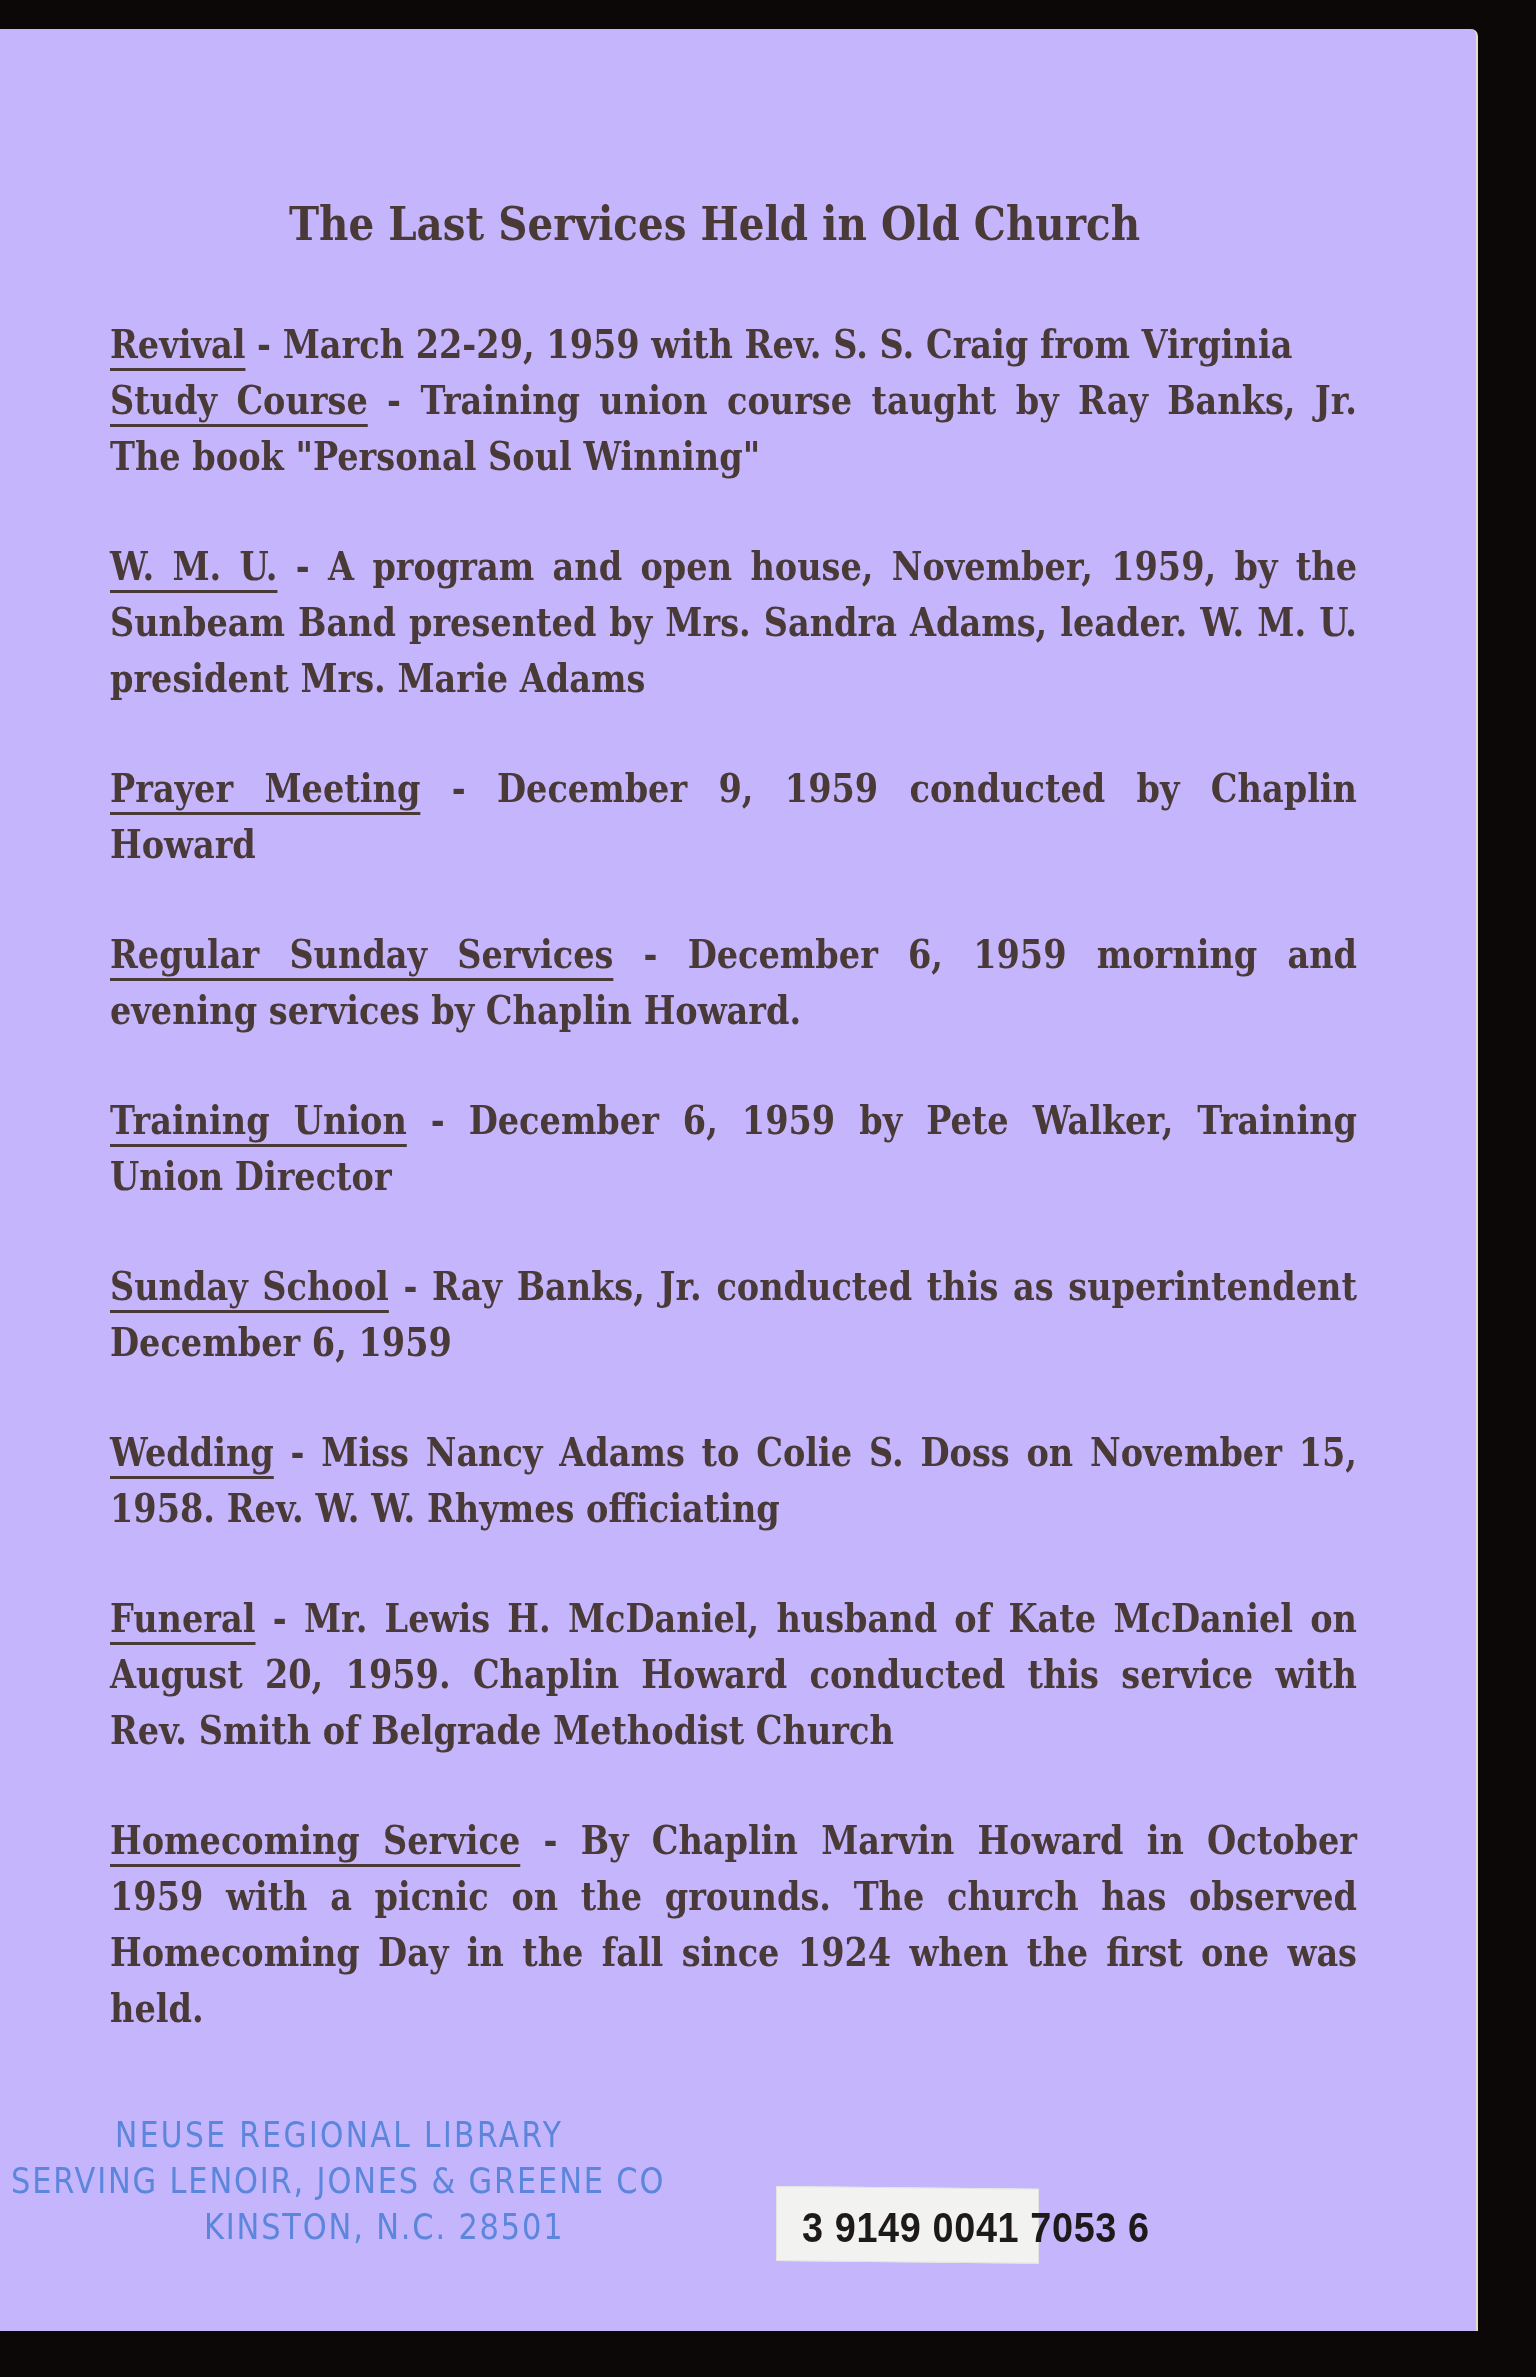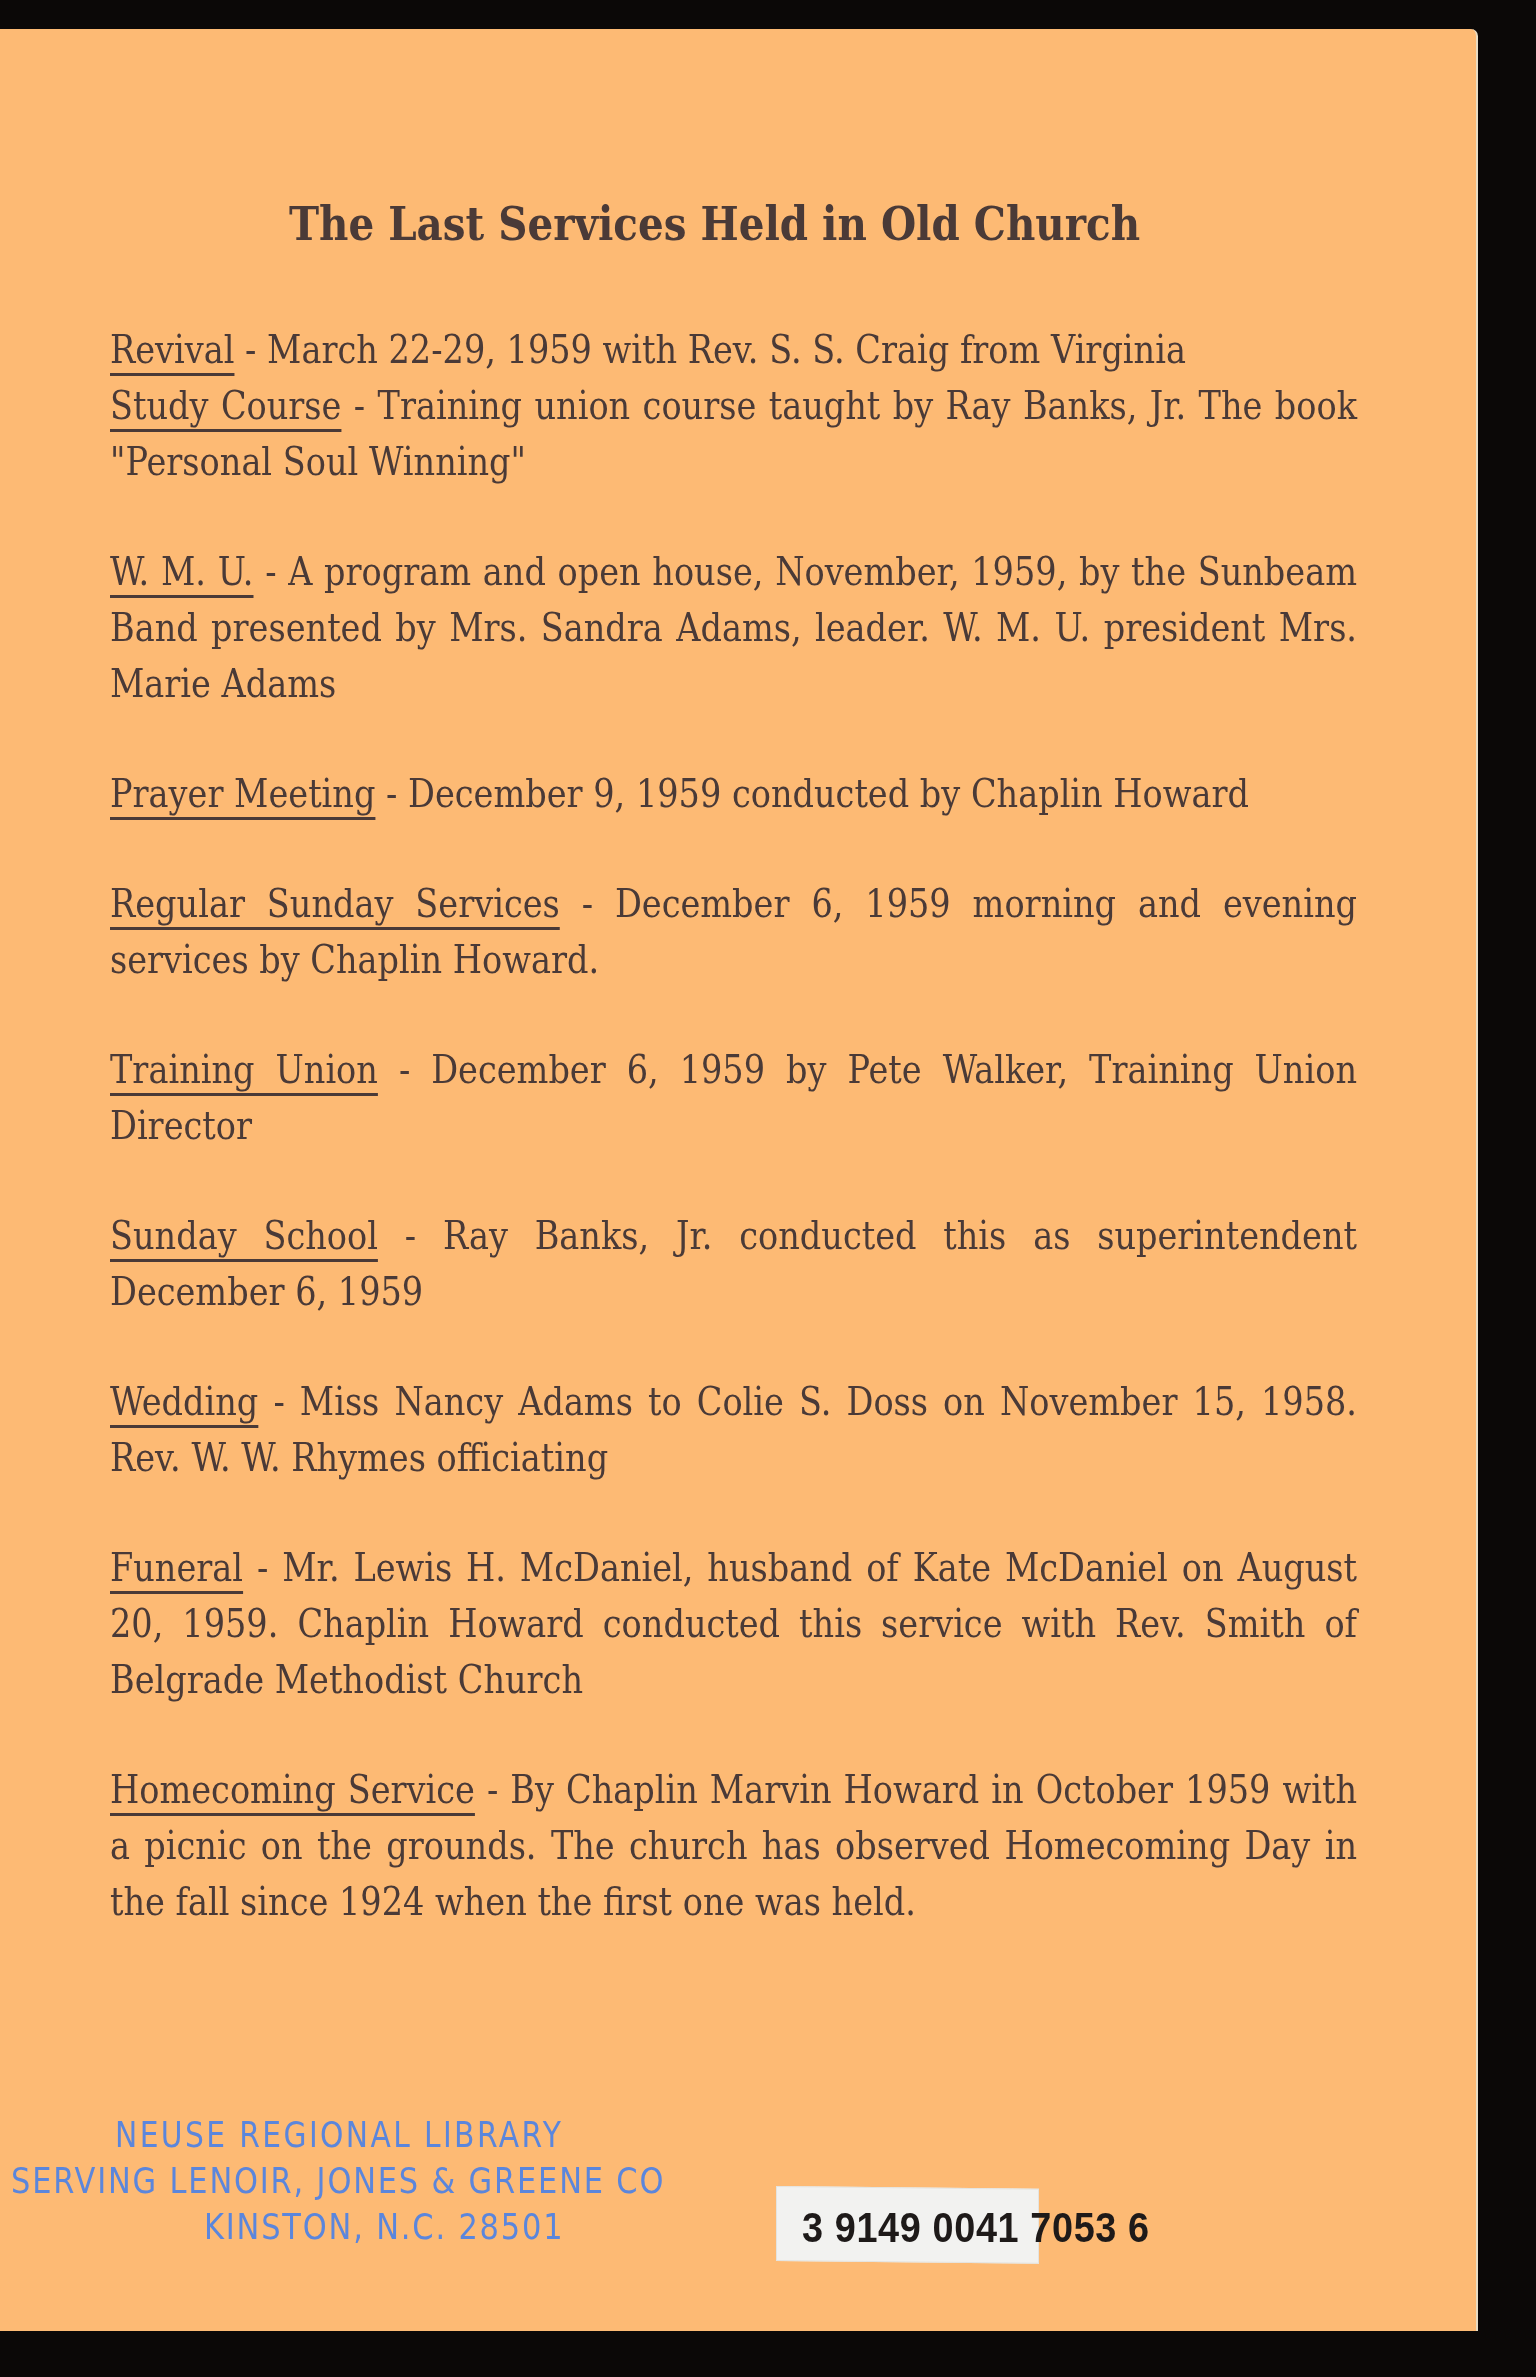--- a/index.html
+++ b/index.html
@@ -13,43 +13,44 @@
       position: relative;
       overflow: hidden;
       font-family: "DejaVu Serif", serif;
     }
     .page {
       position: absolute;
       left: 0;
       top: 29px;
       width: 1476px;
       height: 2302px;
-      background: #fdba74;
+      background: #c4b5fd;
       border-right: 2.1px solid #e8dcc4;
       border-top-right-radius: 7px;
     }
     .title {
       position: absolute;
       left: 0;
       width: 1429px;
       top: 167px;
       text-align: center;
       font-family: "DejaVu Serif", serif;
       font-weight: bold;
       font-size: 47px;
       color: #4a3a37;
       letter-spacing: 0px;
       transform: scaleX(0.86);
       transform-origin: center;
     }
     .entries {
       position: absolute;
       left: 110px;
-      top: 293px;
+      top: 287px;
       width: 1248px;
+      font-weight: bold;
     }
     .entry {
       font-family: "DejaVu Serif", serif;
       font-size: 39px;
       line-height: 56px;
       color: #4a3a37;
       text-align: justify;
       transform: scaleX(0.86);
       transform-origin: left top;
       width: 1450px;

